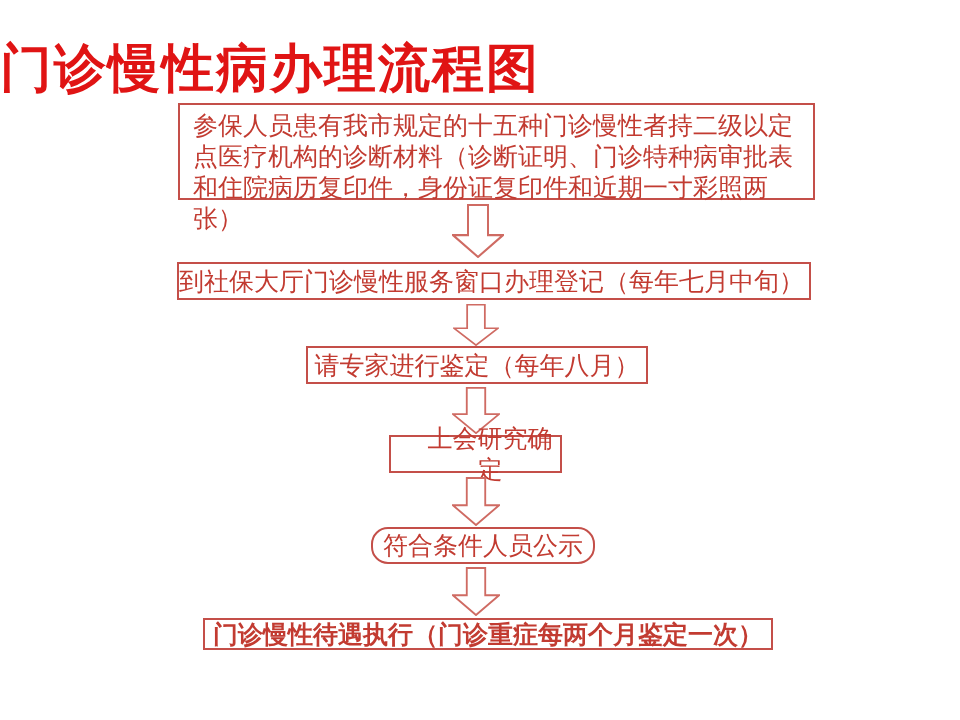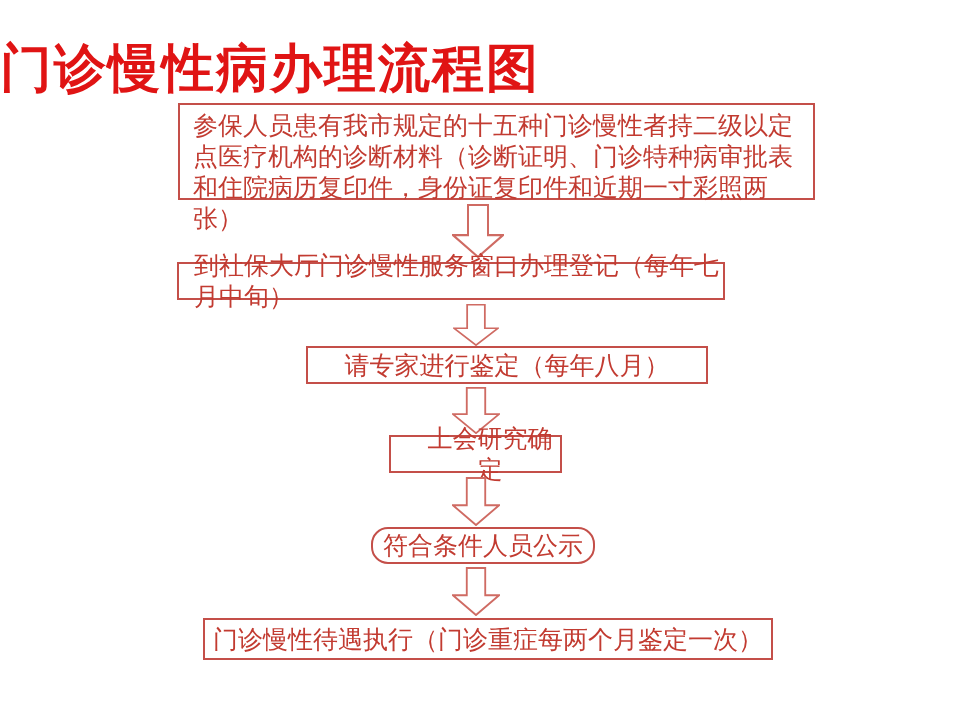--- a/index.html
+++ b/index.html
@@ -33,25 +33,25 @@
     border:2px solid var(--border-red);
     background:var(--bg);
     font-size:25px;
     line-height:31px;
     color:var(--text-red);
     display:flex;
     align-items:center;
   }
   .box .lbl{display:block;width:100%;}
   .box1{left:178px;top:103px;width:637px;height:97px;padding:5px 12px 12px 13px;align-items:flex-start;}
-  .box2{left:177px;top:262px;width:548px;height:38px;padding-left:15px;}
-  .box3{left:306px;top:346px;width:402px;height:38px;justify-content:flex-start;text-align:center;}
+  .box2{left:177px;top:262px;width:634px;height:38px;}
+  .box3{left:306px;top:346px;width:342px;height:38px;justify-content:flex-start;text-align:center;}
   .box4{left:389px;top:435px;width:173px;height:38px;justify-content:center;text-align:center;padding-left:29px;}
   .box5{left:371px;top:527px;width:224px;height:37px;justify-content:flex-end;text-align:center;border-radius:17px;}
-  .box6{left:203px;top:618px;width:570px;height:42px;justify-content:center;text-align:center;}
+  .box6{left:203px;top:618px;width:570px;height:32px;justify-content:center;text-align:center;font-weight:bold;}
   .arrow{position:absolute;display:block;}
   .arrow polygon{fill:#ffffff;stroke:var(--arrow-red);stroke-width:2;stroke-linejoin:miter;}
   .arrow1{left:452px;top:204px;width:52px;height:54px;}
   .arrow2{left:453px;top:304px;width:46px;height:42px;}
   .arrow3{left:452px;top:387px;width:48px;height:47px;}
   .arrow4{left:452px;top:477px;width:48px;height:49px;}
   .arrow5{left:452px;top:567px;width:48px;height:49px;}
 </style>
 </head>
 <body>

